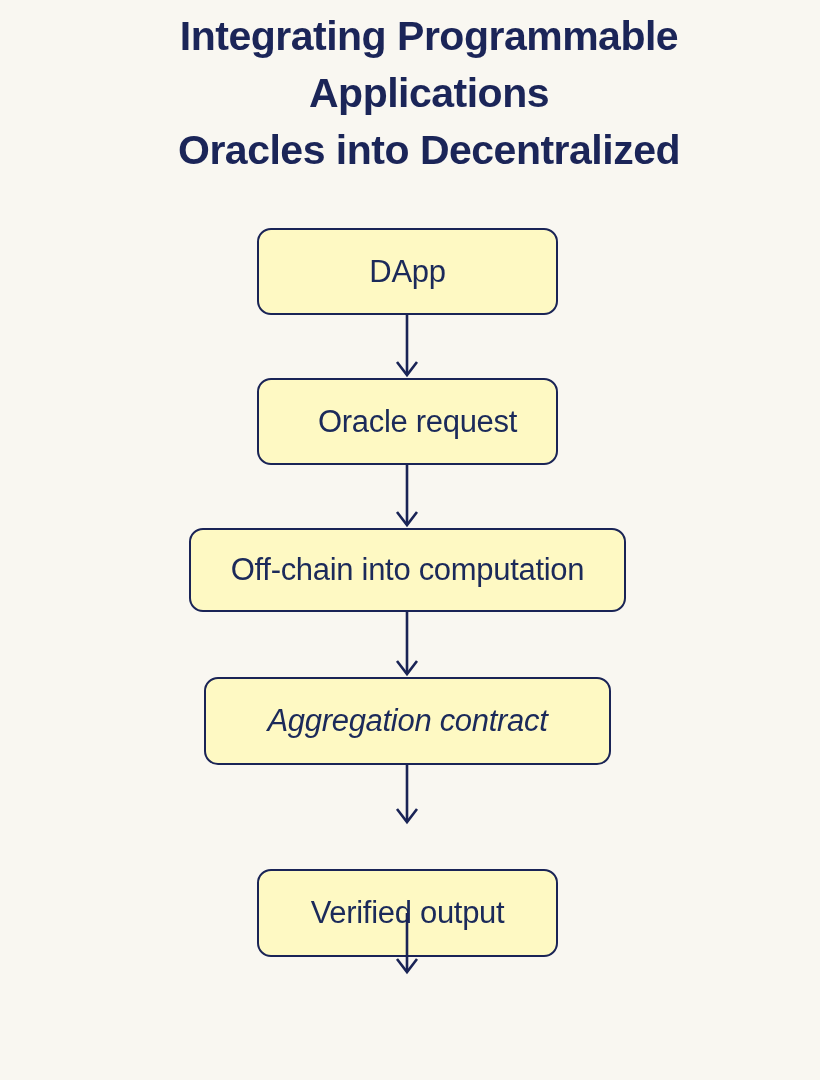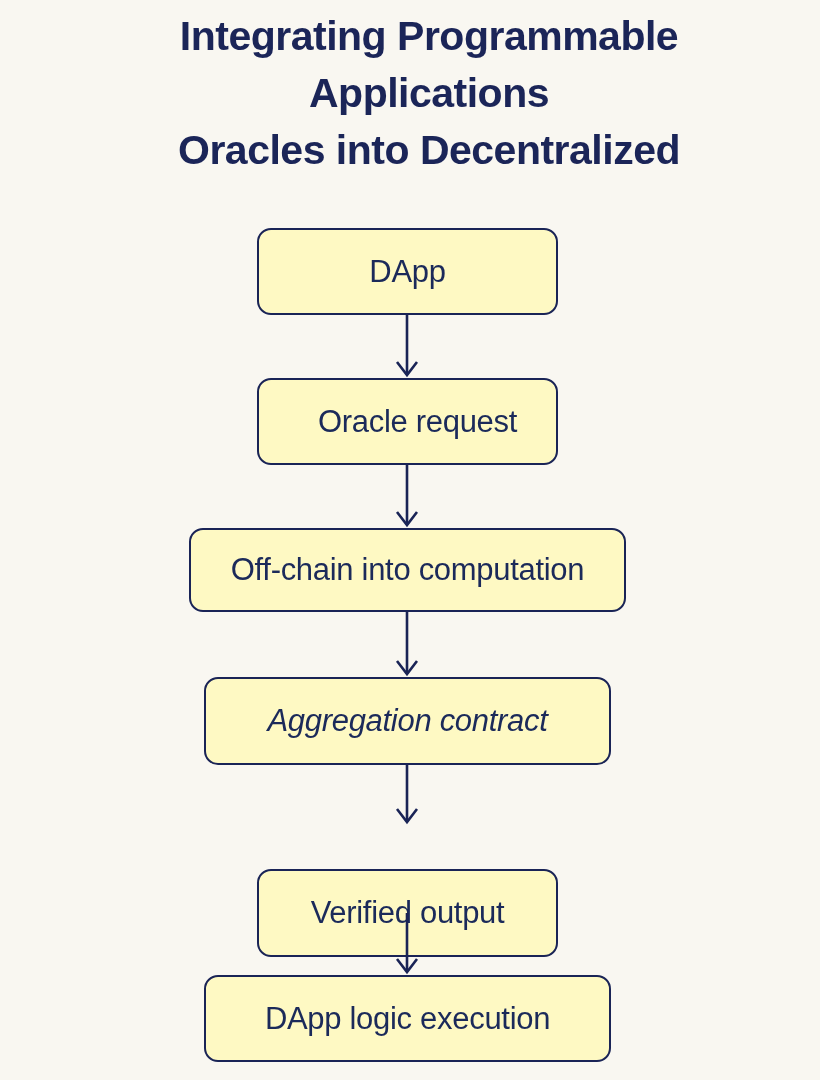--- a/index.html
+++ b/index.html
@@ -116,17 +116,14 @@
     <span>Verified output</span>
   </div>
 
   <div class="arrow a5">
     <svg width="34" height="62" viewBox="0 0 34 62">
       <line x1="17" y1="0" x2="17" y2="59" stroke="#1a2456" stroke-width="2.6"></line>
       <polyline points="7,46 17,59 27,46" fill="none" stroke="#1a2456" stroke-width="2.6"></polyline>
     </svg>
   </div>
 
-  <div class="node n6">
-    <span>DApp logic execution</span>
-  </div>
 
 </div>
 
 </body></html>

